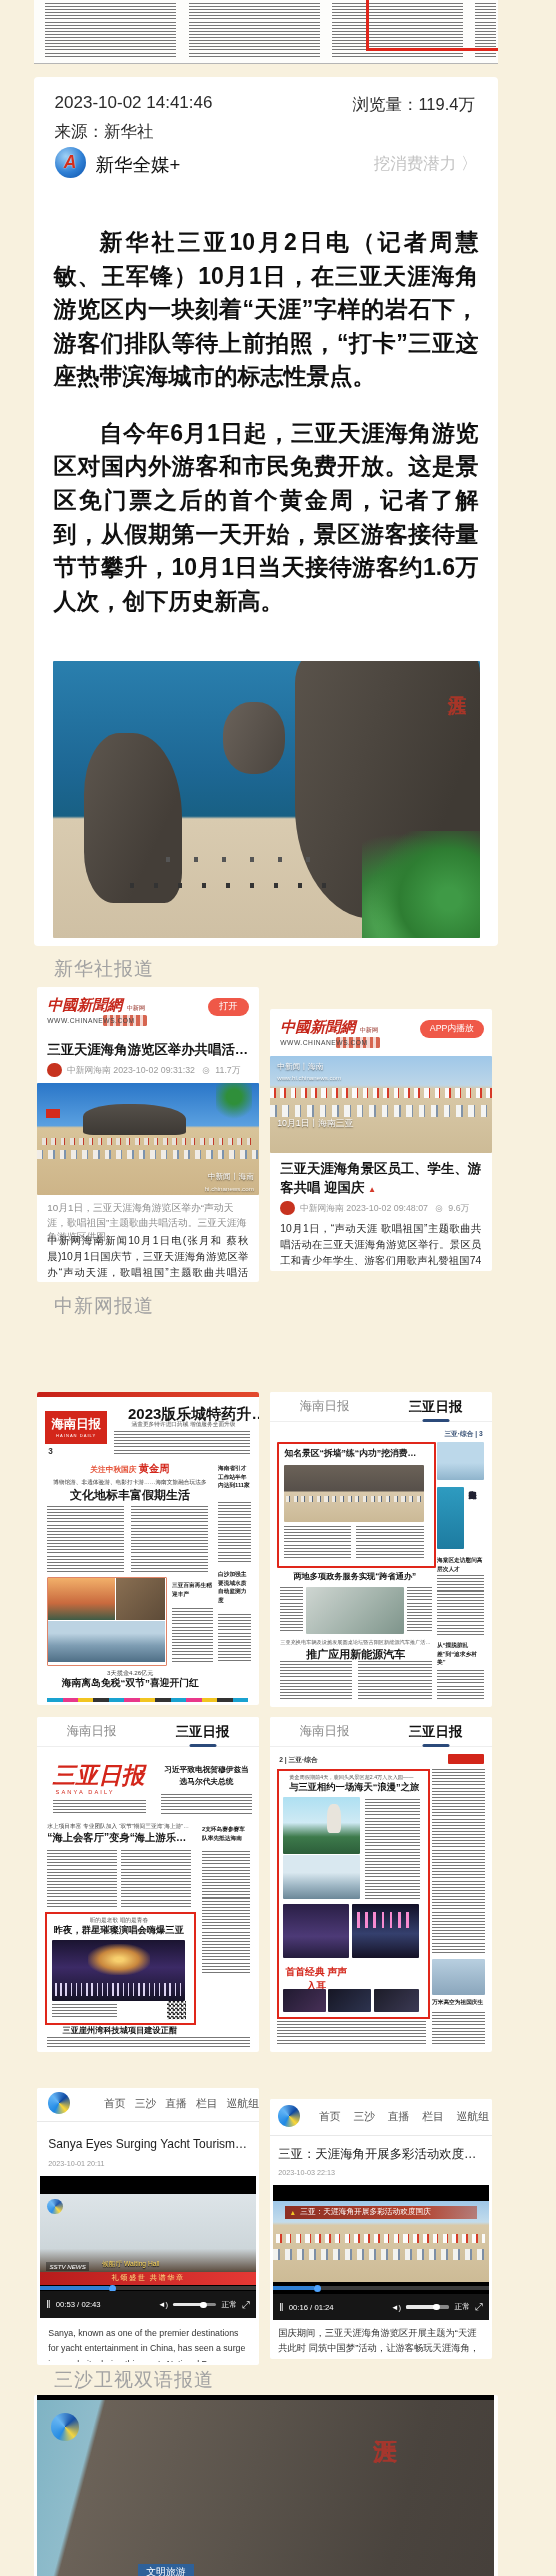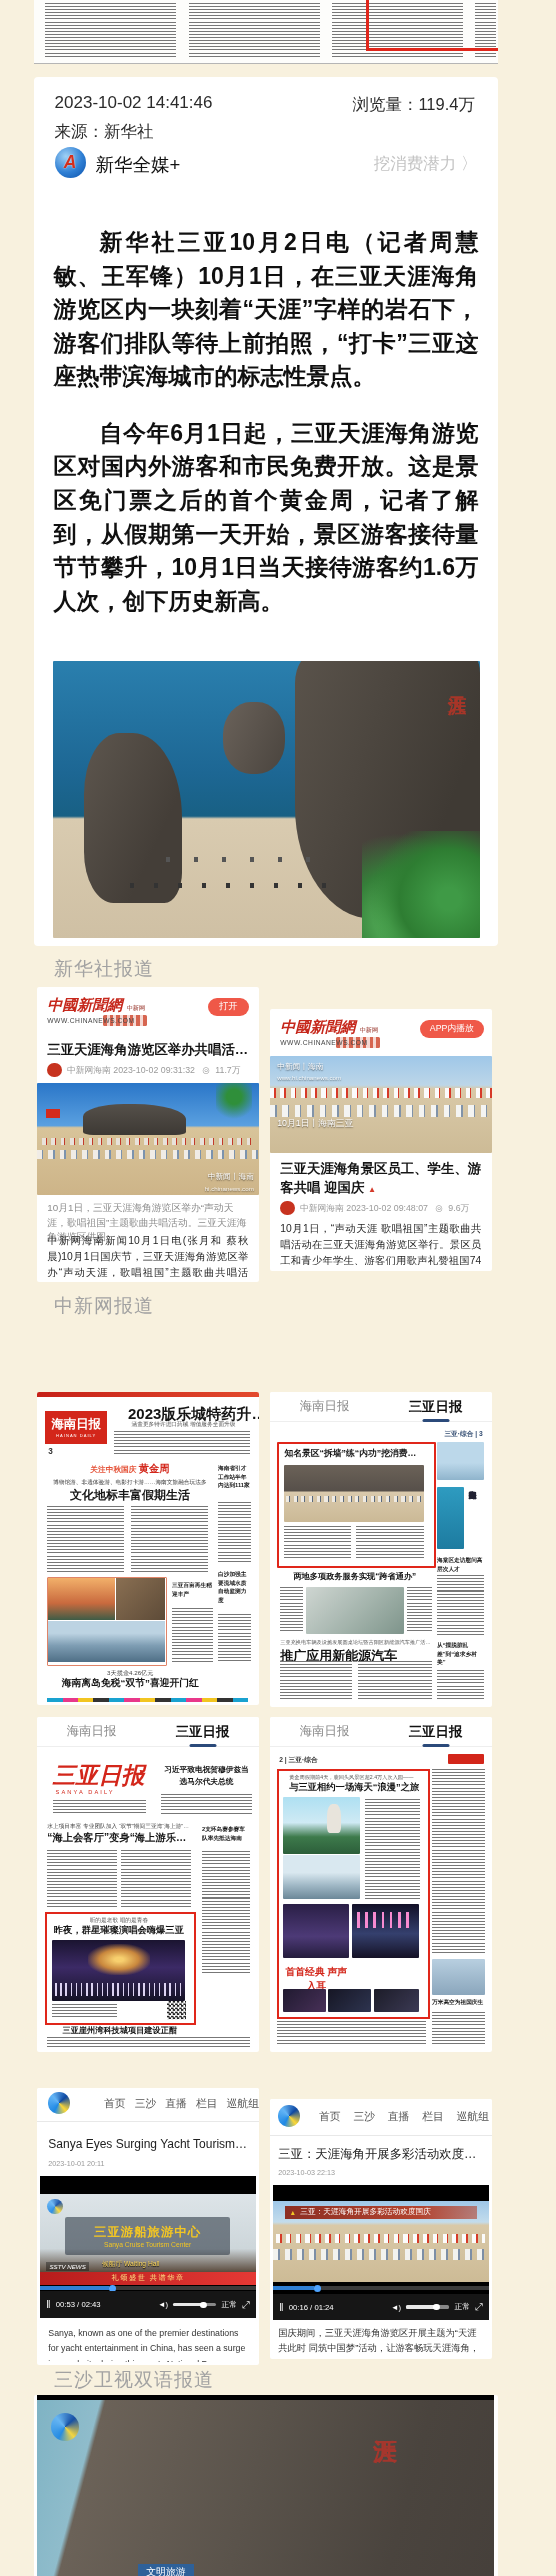--- a/index.html
+++ b/index.html
@@ -202,21 +202,21 @@
       </div>
       <div class="tls abs" style="left:5.2px;top:82px;width:67px;height:33px"></div>
       <div class="tls abs" style="left:77px;top:82px;width:68px;height:33px"></div>
     </div>
 
     <div class="minihead abs ell" style="left:10.3px;top:179px;width:149px;font-size:8.2px;text-align:center">两地多项政务服务实现“跨省通办”</div>
     <div class="photo" style="left:36px;top:195px;width:98px;height:47px;background:linear-gradient(135deg,#cfd6d2,#9fb0a8 60%,#7e948b)"></div>
     <div class="tls abs" style="left:10.3px;top:195px;width:23px;height:47px"></div>
     <div class="tls abs" style="left:137px;top:195px;width:25px;height:47px"></div>
     <div class="abs ell" style="left:10.3px;top:247px;width:151px;font-size:5.2px;color:#555;text-align:center">三亚充换电车辆及设施发展圆桌论坛暨吉阳区新能源汽车推广活动举行</div>
-    <div class="minihead abs ell" style="left:10.3px;top:255px;width:151px;font-size:13px;text-align:left">推广应用新能源汽车</div>
+    <div class="minihead abs ell" style="left:10.3px;top:255px;width:151px;font-size:11px;text-align:center">推广应用新能源汽车</div>
     <div class="tls abs" style="left:10.3px;top:269px;width:72px;height:39px"></div>
     <div class="tls abs" style="left:88px;top:269px;width:74px;height:39px"></div>
 
     <div class="photo" style="left:167px;top:50px;width:47px;height:38px;background:linear-gradient(180deg,#bcd8ea 55%,#8fb4cc)"></div>
     <div class="abs" style="left:197px;top:93px;writing-mode:vertical-rl;font-size:7.7px;font-weight:bold;color:#223">嗨上翻天假期入海</div>
     <div class="photo" style="left:167px;top:95px;width:27px;height:62px;background:linear-gradient(180deg,#2e9bc0,#1d7ba0)"></div>
     <div class="minihead abs" style="left:167px;top:164px;width:47px;font-size:5.7px;line-height:1.5">海棠区走访慰问高层次人才</div>
     <div class="tls abs" style="left:167px;top:183px;width:47px;height:62px"></div>
     <div class="minihead abs" style="left:167px;top:249px;width:47px;font-size:5.7px;line-height:1.5">从“摆脱脏乱差”到“追求乡村美”</div>
     <div class="tls abs" style="left:167px;top:278px;width:47px;height:30px"></div>
@@ -299,24 +299,20 @@
         <span class="navitem">栏目</span>
         <span class="navitem">巡航组</span>
       </div>
     </div>
     <div class="abs ell" style="left:11.3px;top:49px;width:201px;font-size:12px;color:#222">Sanya Eyes Surging Yacht Tourism During Holiday</div>
     <div class="abs" style="left:11.3px;top:71px;font-size:7.2px;color:#999">2023-10-01 20:11</div>
 
     <div class="abs" style="left:3.1px;top:88px;width:216px;height:142px;background:#000">
       <div class="abs" style="left:0;top:17.5px;width:216px;height:91px;background:linear-gradient(180deg,#dde4e8 0%,#cdd6da 60%,#5a4a3c 86%,#4a3d32 100%)">
         <div class="abs" style="left:7.2px;top:5.2px;width:15.5px;height:15.5px;border-radius:50%;background:conic-gradient(from 210deg,#1e88e5,#64b5f6 30%,#0d47a1 55%,#fdd835 80%,#1e88e5);opacity:.9"></div>
-        <div class="abs" style="left:25px;top:23px;width:165px;height:38px;background:rgba(35,46,58,.55);border-radius:2.1px;display:flex;flex-direction:column;align-items:center;justify-content:center">
-          <span style="color:#f3c623;font-size:12.4px;font-weight:bold;letter-spacing:1px">三亚游船旅游中心</span>
-          <span style="color:#f3c623;font-size:6.7px">Sanya Cruise Tourism Center</span>
-        </div>
         <div class="abs" style="left:62px;top:66px;color:#ffd95e;font-size:6.7px;text-shadow:0 0.5px 1px #000">候船厅  Waiting Hall</div>
         <div class="abs" style="left:6.2px;bottom:13.4px;color:#fff;font-size:6.2px;font-style:italic;background:rgba(0,0,0,.35);padding:1px 3.1px">SSTV NEWS</div>
         <div class="abs" style="left:0;bottom:0;width:216px;height:12.4px;background:linear-gradient(90deg,#b71c1c,#e53935);display:flex;align-items:center;justify-content:center">
           <span style="color:#ffe082;font-size:7.2px;letter-spacing:1.5px">礼颂盛世 共谱华章</span>
         </div>
       </div>
       <div class="abs" style="left:0;top:110px;width:216px;height:4.1px;background:#3a3a3a">
         <div class="abs" style="left:0;top:0;width:32%;height:4.1px;background:#2f7fd4"></div>
         <div class="abs" style="left:32%;top:-1.5px;width:7.2px;height:7.2px;border-radius:50%;background:#4da3ff"></div>
       </div>

